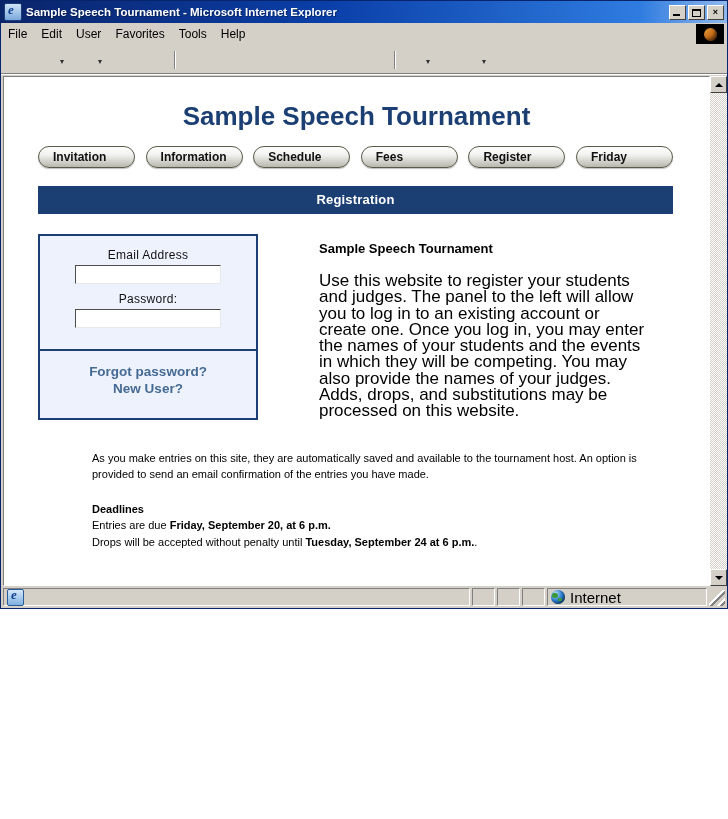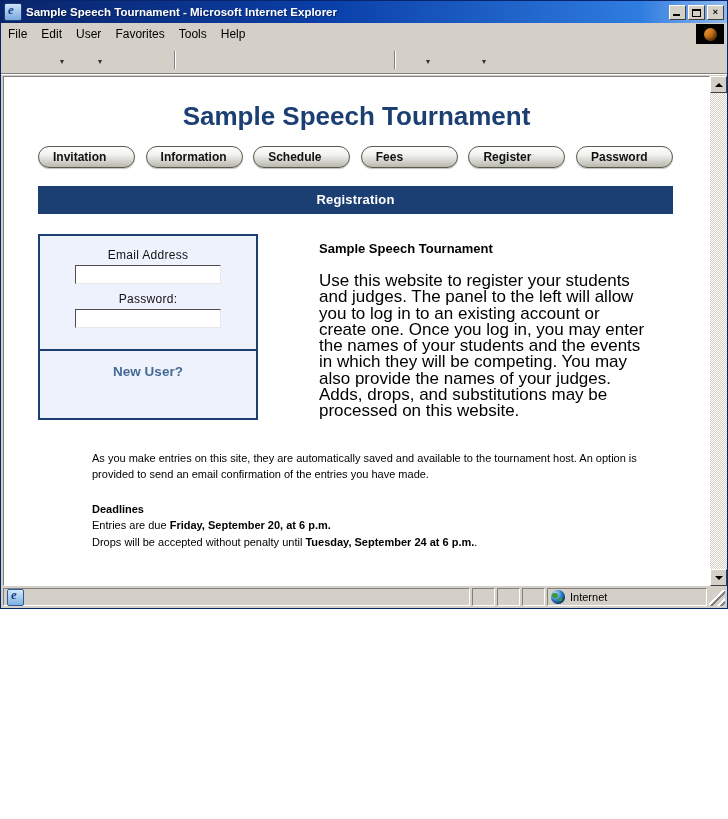--- a/index.html
+++ b/index.html
@@ -341,21 +341,21 @@
     box-sizing: border-box;
     gap: 2px;
   }
   .sb-panel {
     border-top: 1px solid #808080;
     border-left: 1px solid #808080;
     border-right: 1px solid #ffffff;
     border-bottom: 1px solid #ffffff;
     background: #d4d0c8;
     display: flex; align-items: center;
-    font-size: 11px; color: #000;
+    font-size: 15px; color: #000;
     padding: 0 3px;
     box-sizing: border-box;
   }
   #sb-main { flex: 1 1 auto; }
   #sb-main .e-ico {
     width: 15px; height: 15px;
     background: linear-gradient(#d5e8fa, #7fb0e0);
     border: 1px solid #2a5a9a;
     border-radius: 2px;
     position: relative; margin-right: 3px;
@@ -627,36 +627,37 @@
           <div class="nav-btn">
               <span>Schedule</span>
             </div>
           <div class="nav-btn">
               <span>Fees</span>
             </div>
           <div class="nav-btn">
               <span>Register</span>
             </div>
           <div class="nav-btn">
-              <span>Password</span>
+              <span>Friday</span>
             </div>
         </div>
 
         <div id="section-banner">Registration</div>
 
         <div id="columns">
 
           <div id="login-panel">
             <div id="login-top">
               <div class="field-label">Email Address</div>
               <input class="text-input" type="text" value="" style="">
               <div class="field-label">Password:</div>
               <input class="text-input" type="password" value="" style="">
             </div>
             <div id="login-bottom">
+              <a class="panel-link" href="#">Forgot password?</a>
               <a class="panel-link" href="#">New User?</a>
             </div>
           </div>
 
           <div id="right-col">
             <div id="right-heading">Sample Speech Tournament</div>
             <div id="right-body">Use this website to register your students and judges. The panel to the left will allow you to log in to an existing account or create one. Once you log in, you may enter the names of your students and the events in which they will be competing. You may also provide the names of your judges. Adds, drops, and substitutions may be processed on this website.</div>
           </div>
 
         </div>

